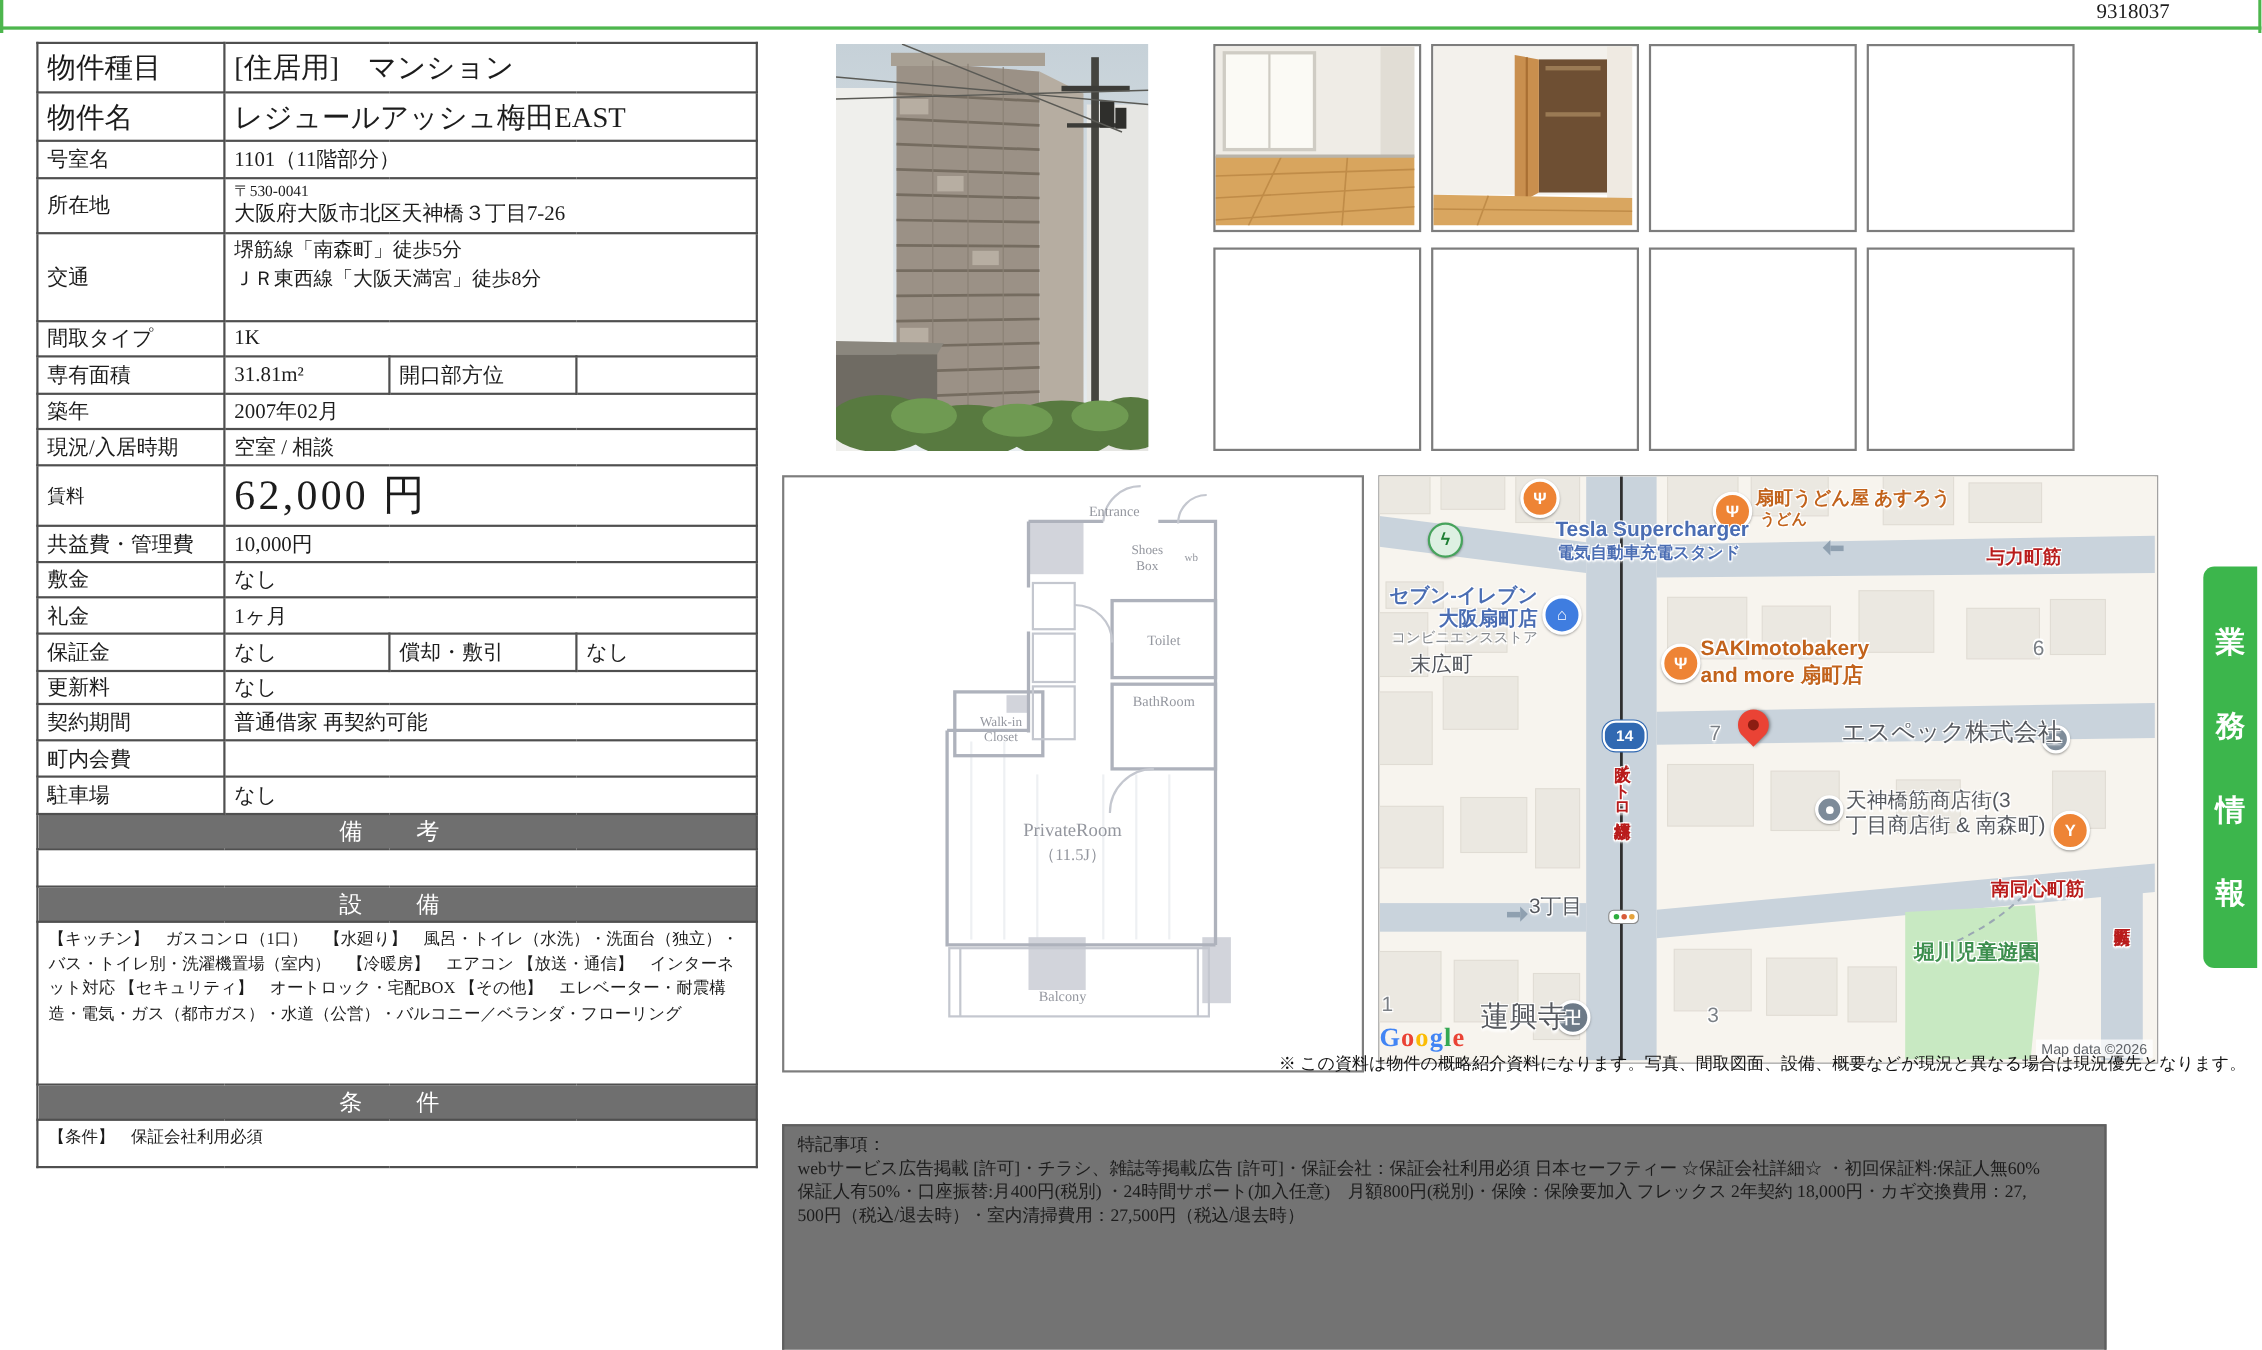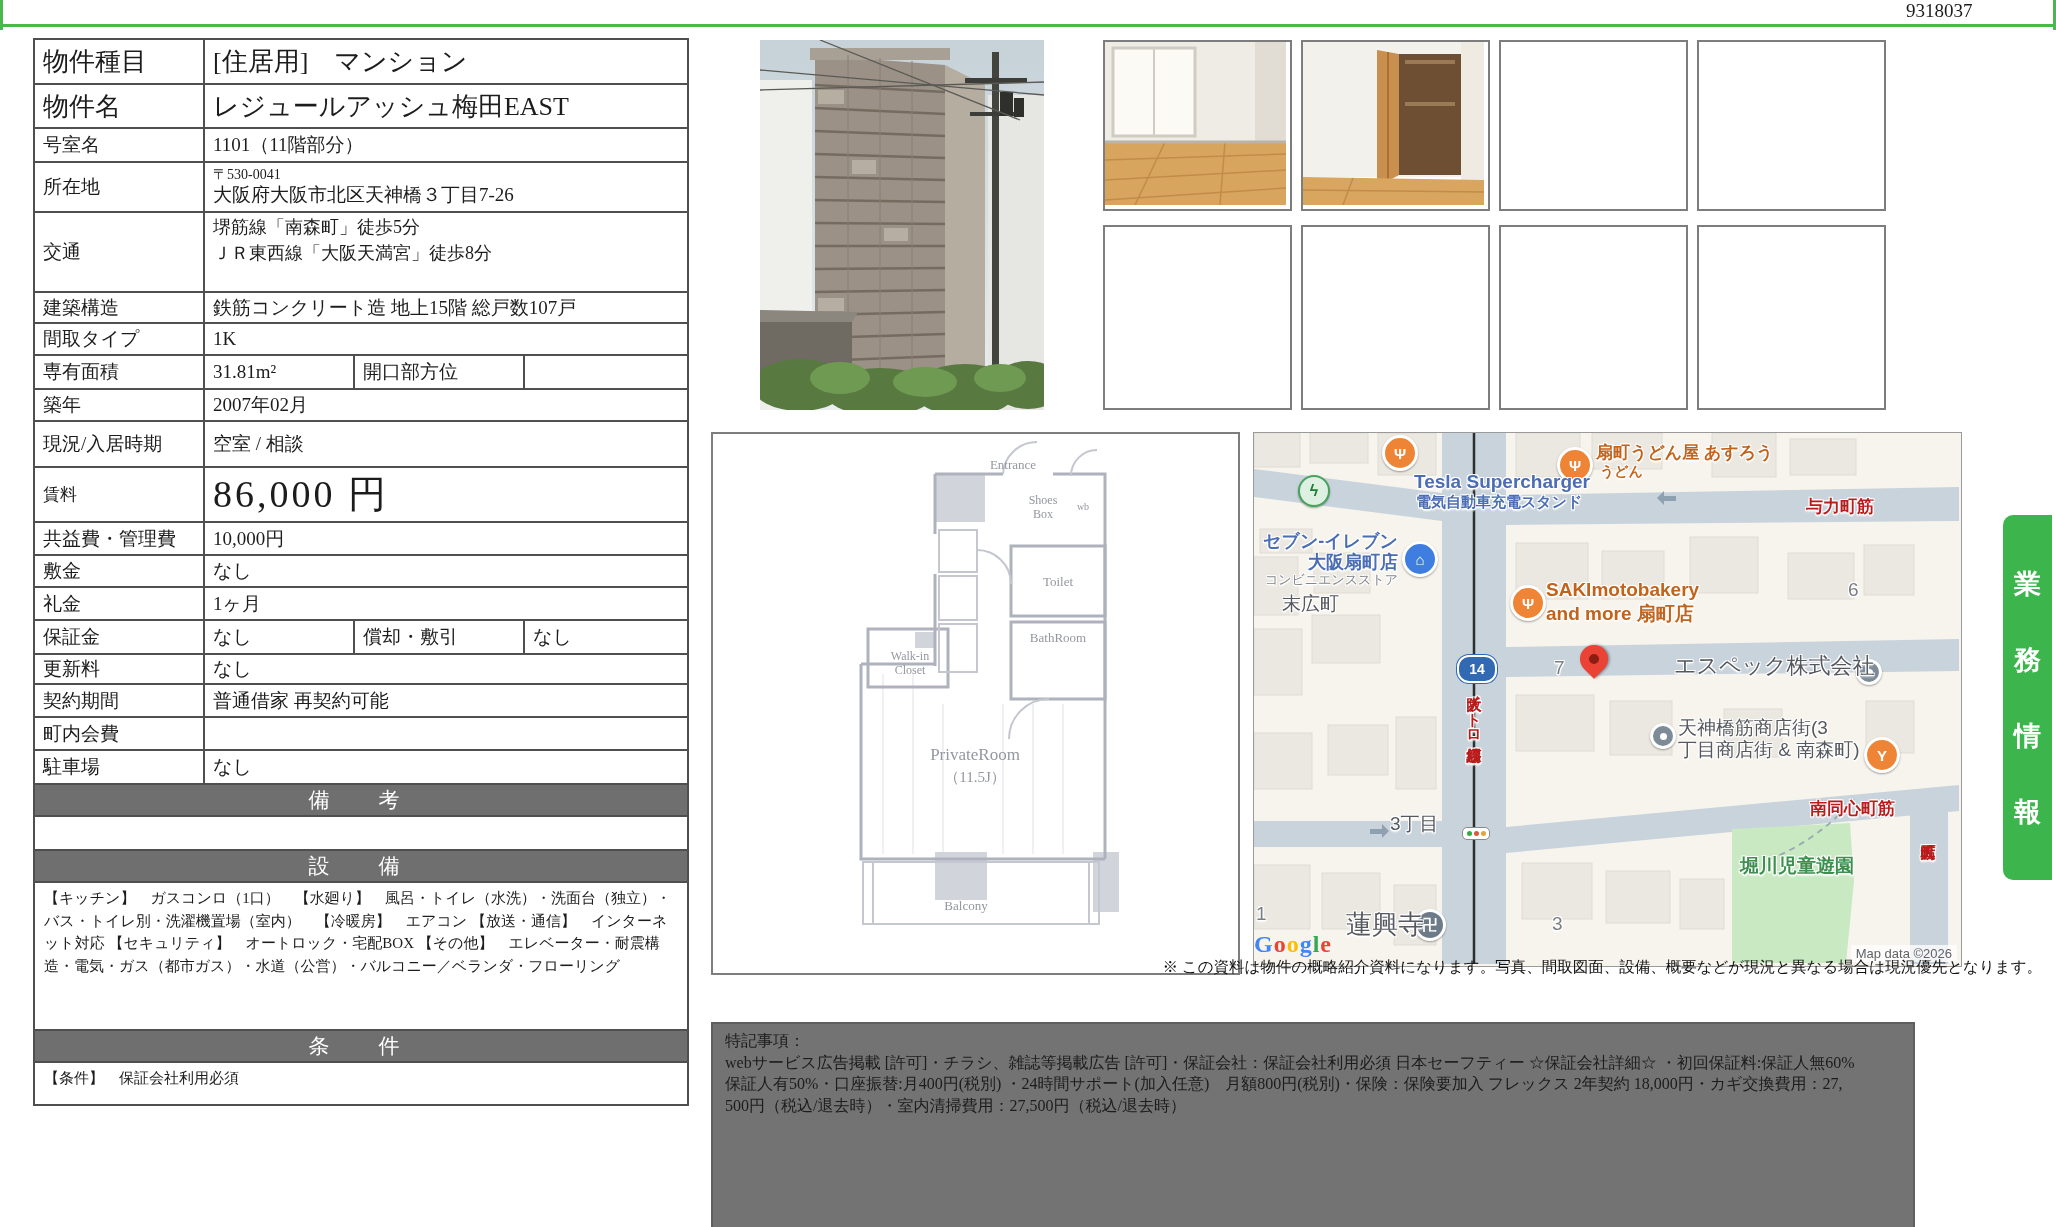--- a/index.html
+++ b/index.html
@@ -131,45 +131,41 @@
       <div class="addr">大阪府大阪市北区天神橋３丁目7-26</div>
     </td>
   </tr>
   <tr style="height:80px">
     <td style="vertical-align:middle">交通</td>
     <td colspan="3" style="vertical-align:top">
       <div class="tline">堺筋線「南森町」徒歩5分</div>
       <div class="tline">ＪＲ東西線「大阪天満宮」徒歩8分</div>
     </td>
   </tr>
-  <tr style="height:31px">
-    <td>建築構造</td>
-    <td colspan="3">鉄筋コンクリート造 地上15階 総戸数107戸</td>
-  </tr>
   <tr style="height:32px">
     <td>間取タイプ</td>
     <td colspan="3">1K</td>
   </tr>
   <tr style="height:34px">
     <td>専有面積</td>
     <td>31.81m²</td>
     <td>開口部方位</td>
     <td></td>
   </tr>
   <tr style="height:32px">
     <td>築年</td>
     <td colspan="3">2007年02月</td>
   </tr>
-  <tr style="height:46px">
+  <tr style="height:33px">
     <td>現況/入居時期</td>
     <td colspan="3">空室 / 相談</td>
   </tr>
   <tr style="height:52px">
     <td style="font-size:17px">賃料</td>
-    <td colspan="3" class="big">86,000 円</td>
+    <td colspan="3" class="big">62,000 円</td>
   </tr>
   <tr style="height:33px">
     <td>共益費・管理費</td>
     <td colspan="3">10,000円</td>
   </tr>
   <tr style="height:32px">
     <td>敷金</td>
     <td colspan="3">なし</td>
   </tr>
   <tr style="height:33px">

